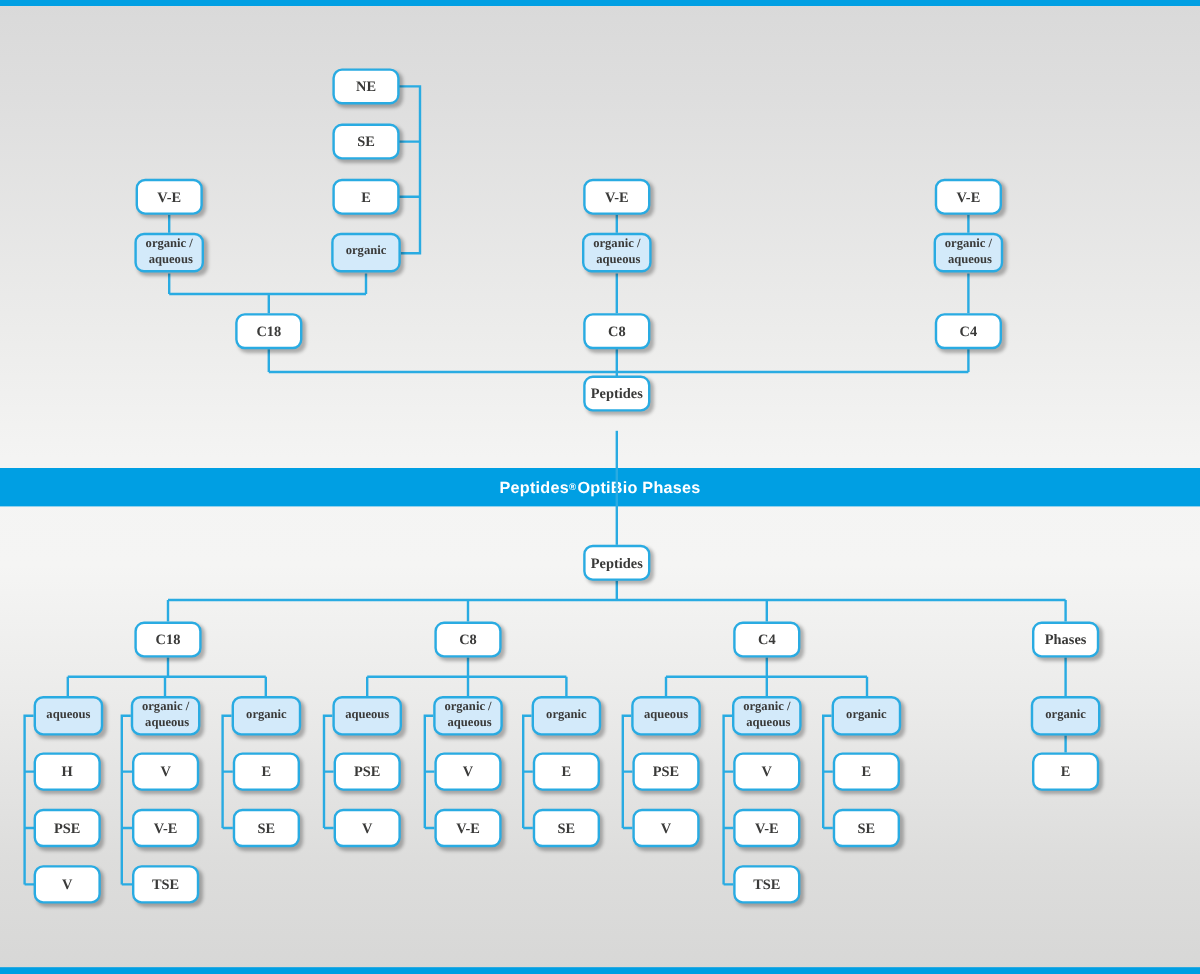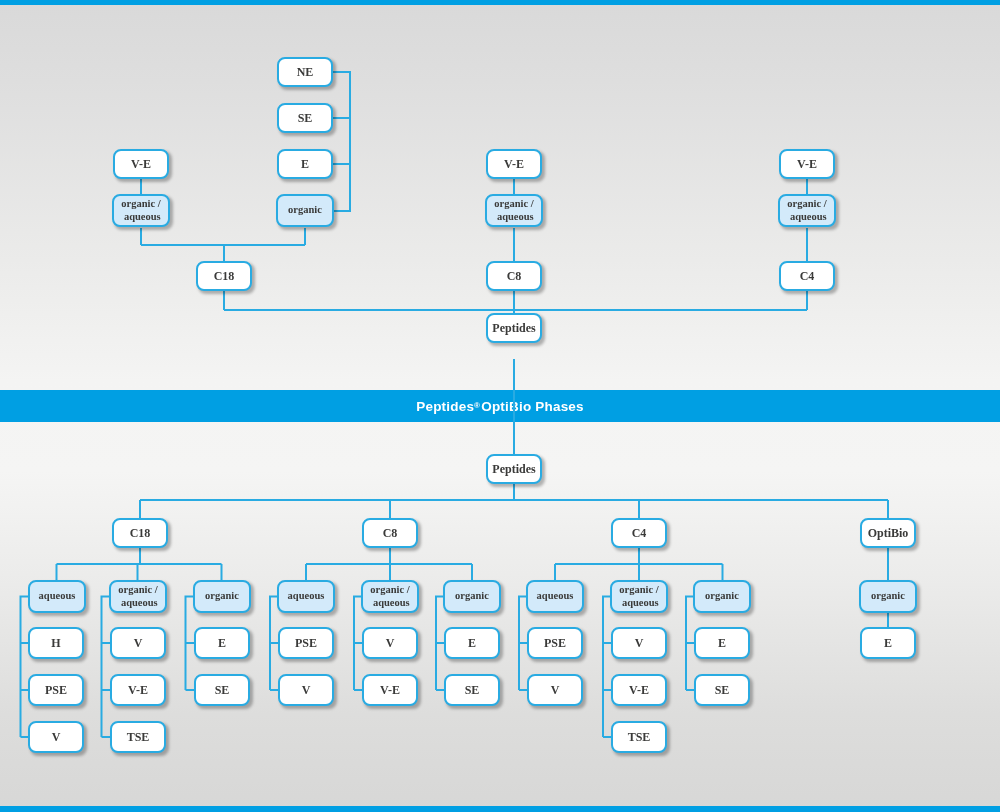--- a/index.html
+++ b/index.html
@@ -97,21 +97,21 @@
 aqueous</div>
   <div class="node" style="left:779px;top:261px">C4</div>
 
   <div class="node" style="left:486px;top:313px">Peptides</div>
 
   <div class="node" style="left:486px;top:454px">Peptides</div>
 
   <div class="node" style="left:112px;top:518px">C18</div>
   <div class="node" style="left:362px;top:518px">C8</div>
   <div class="node" style="left:611px;top:518px">C4</div>
-  <div class="node" style="left:860px;top:518px">OptiBio</div>
+  <div class="node" style="left:860px;top:518px">Phases</div>
 
   <div class="mode" style="left:28px;top:580px">aqueous</div>
   <div class="mode" style="left:109px;top:580px">organic /
 aqueous</div>
   <div class="mode" style="left:193px;top:580px">organic</div>
   <div class="item" style="left:28px;top:627px">H</div>
   <div class="item" style="left:28px;top:674px">PSE</div>
   <div class="item" style="left:28px;top:721px">V</div>
   <div class="item" style="left:110px;top:627px">V</div>
   <div class="item" style="left:110px;top:674px">V-E</div>

